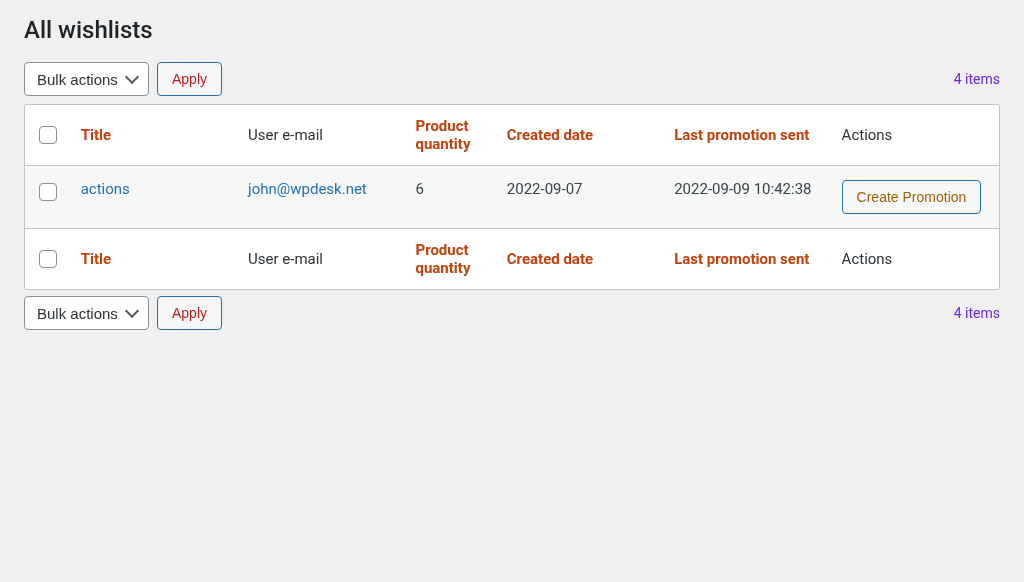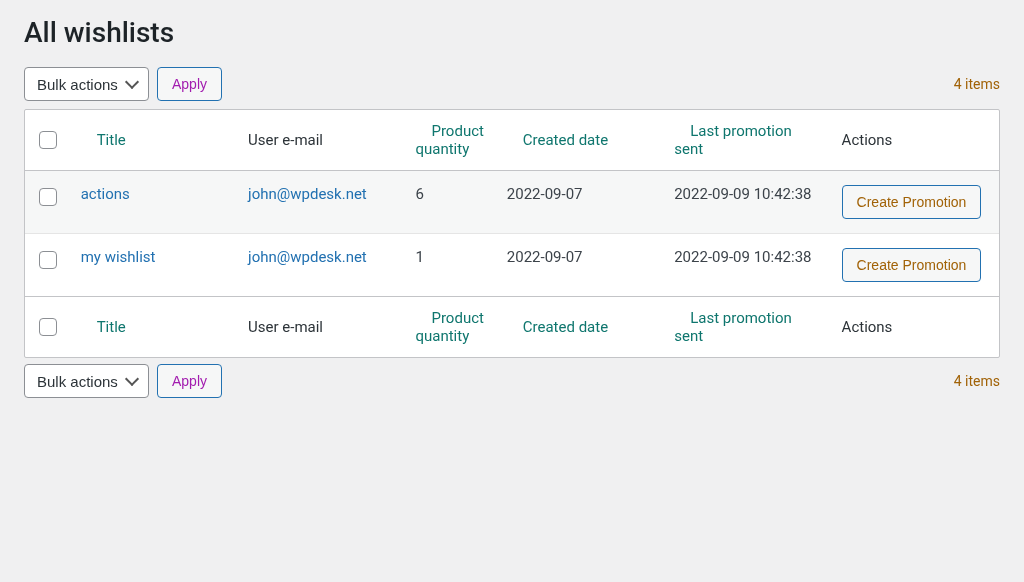--- a/index.html
+++ b/index.html
@@ -6,21 +6,21 @@
   body {
     margin: 0;
     font-family: -apple-system, BlinkMacSystemFont, "Segoe UI", Roboto, sans-serif;
     background: #f0f0f1;
     color: #1d2327;
     font-size: 14px;
     padding: 10px 24px 20px 24px;
     width: 1024px;
   }
   h1.page-title {
-    font-size: 28px;
+    font-size: 24px;
     font-weight: 500;
     margin: 6px 0 18px 0;
     color: #1d2327;
   }
   .tablenav {
     display: flex;
     align-items: center;
     justify-content: space-between;
     margin: 6px 0 8px 0;
   }
@@ -52,30 +52,30 @@
     width: 8px;
     height: 8px;
     border-right: 2px solid #555;
     border-bottom: 2px solid #555;
     transform: translateY(-70%) rotate(45deg);
     pointer-events: none;
   }
   .btn {
     background: #f6f7f7;
     border: 1px solid #2271b1;
-    color: #a21caf;
+    color: #b91c1c;
     border-radius: 4px;
     padding: 6px 14px;
     font-size: 14px;
     cursor: pointer;
     height: 34px;
     line-height: 1;
   }
   .items-count {
-    color: #a16207;
+    color: #6d28d9;
     font-size: 14px;
   }
   table.wp-list {
     width: 100%;
     border-collapse: separate;
     border-spacing: 0;
     background: #fff;
     border: 1px solid #c3c4c7;
     border-radius: 2px;
   }
@@ -88,24 +88,23 @@
     vertical-align: middle;
     font-size: 15px;
   }
   table.wp-list thead th {
     border-bottom: 1px solid #c3c4c7;
   }
   table.wp-list tfoot th {
     border-top: 1px solid #c3c4c7;
   }
   table.wp-list th.sortable a {
-    color: #0f766e;
+    color: #c2410c;
     text-decoration: none;
-    font-weight: 400;
-    margin-left: 16px;
+    font-weight: 700;
   }
   table.wp-list tbody td {
     padding: 14px 10px;
     vertical-align: top;
     border-bottom: 1px solid #e5e5e5;
     font-size: 15px;
     color: #3c434a;
   }
   table.wp-list tbody tr:nth-child(odd) td {
     background: #f6f7f7;
@@ -178,29 +177,20 @@
   <tbody id="rows-body">
       <tr>
         <td class="col-cb"><input type="checkbox" class="cb" style=""></td>
         <td class="col-title"><a href="#" class="link">actions</a></td>
         <td class="col-email"><a href="#" class="link">john@wpdesk.net</a></td>
         <td class="col-qty">6</td>
         <td class="col-created">2022-09-07</td>
         <td class="col-last">2022-09-09 10:42:38</td>
         <td class="col-actions actions-cell"><button class="action-btn">Create Promotion</button></td>
       </tr>
-      <tr>
-        <td class="col-cb"><input type="checkbox" class="cb" style=""></td>
-        <td class="col-title"><a href="#" class="link">my wishlist</a></td>
-        <td class="col-email"><a href="#" class="link">john@wpdesk.net</a></td>
-        <td class="col-qty">1</td>
-        <td class="col-created">2022-09-07</td>
-        <td class="col-last">2022-09-09 10:42:38</td>
-        <td class="col-actions actions-cell"><button class="action-btn">Create Promotion</button></td>
-      </tr>
     </tbody>
   <tfoot>
     <tr>
       <th class="col-cb"><input type="checkbox" class="cb" style=""></th>
       <th class="col-title sortable"><a href="#" class="link">Title</a></th>
       <th class="col-email">User e-mail</th>
       <th class="col-qty sortable"><a href="#" class="link">Product quantity</a></th>
       <th class="col-created sortable"><a href="#" class="link">Created date</a></th>
       <th class="col-last sortable"><a href="#" class="link">Last promotion sent</a></th>
       <th class="col-actions">Actions</th>

